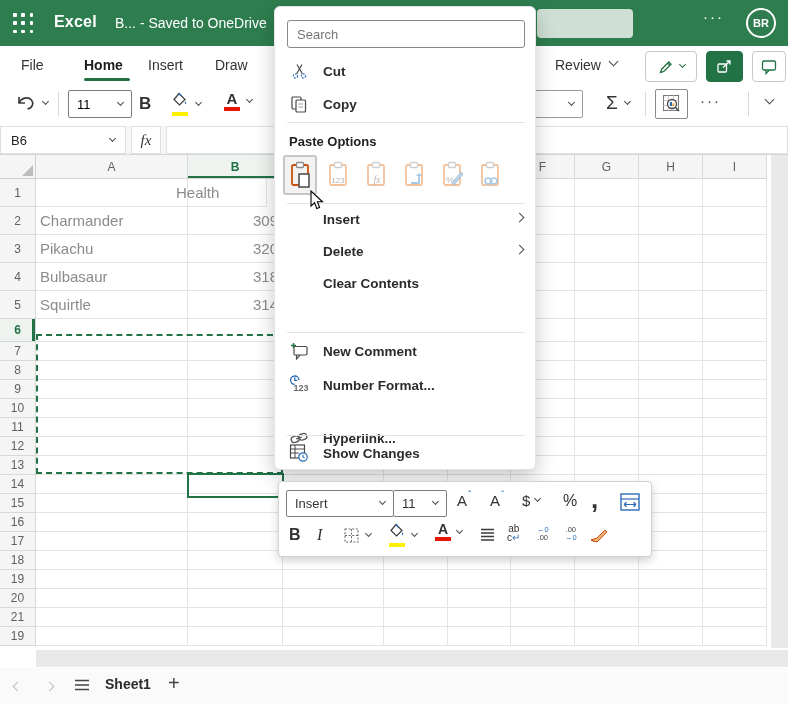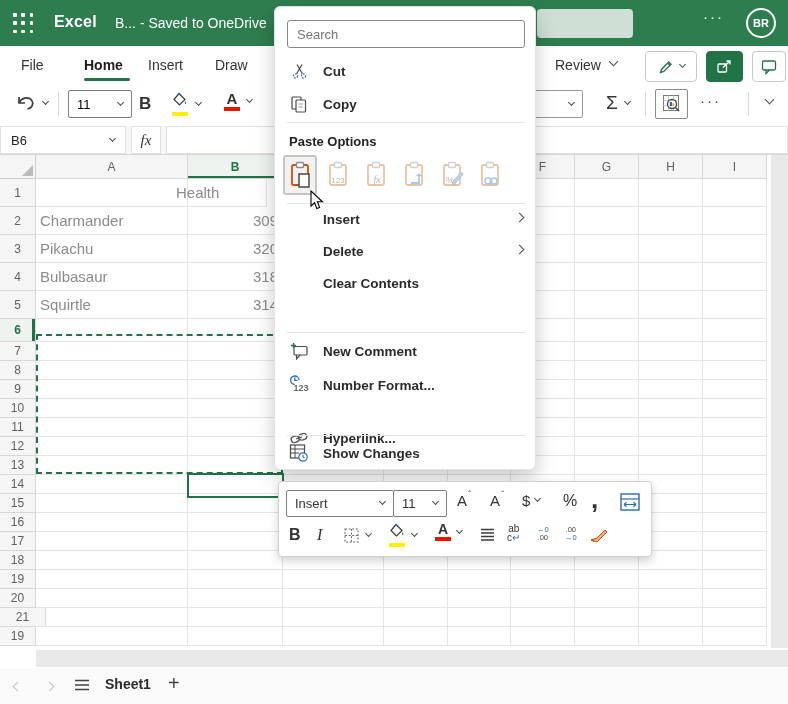--- a/index.html
+++ b/index.html
@@ -229,21 +229,21 @@
         <div class="row-hdr abs" style="left: 0px; top: 263px; width: 36px; height: 19px;">11</div>
         <div class="row-hdr abs" style="left: 0px; top: 282px; width: 36px; height: 19px;">12</div>
         <div class="row-hdr abs" style="left: 0px; top: 301px; width: 36px; height: 19px;">13</div>
         <div class="row-hdr abs" style="left: 0px; top: 320px; width: 36px; height: 19px;">14</div>
         <div class="row-hdr abs" style="left: 0px; top: 339px; width: 36px; height: 19px;">15</div>
         <div class="row-hdr abs" style="left: 0px; top: 358px; width: 36px; height: 19px;">16</div>
         <div class="row-hdr abs" style="left: 0px; top: 377px; width: 36px; height: 19px;">17</div>
         <div class="row-hdr abs" style="left: 0px; top: 396px; width: 36px; height: 19px;">18</div>
         <div class="row-hdr abs" style="left: 0px; top: 415px; width: 36px; height: 19px;">19</div>
         <div class="row-hdr abs" style="left: 0px; top: 434px; width: 36px; height: 19px;">20</div>
-        <div class="row-hdr abs" style="left: 0px; top: 453px; width: 46px; height: 19px;">21</div>
+        <div class="row-hdr abs" style="left: 0px; top: 453px; width: 36px; height: 19px;">21</div>
         <div class="row-hdr abs" style="left: 0px; top: 472px; width: 36px; height: 19px;">19</div>
       </div>
     <div id="cells" style="position: absolute; left: 0px; top: 0px;">
         <div class="cell abs" style="left: 36px; top: 24px; width: 152px; height: 28px;"></div>
         <div class="cell abs" style="left: 172px; top: 24px; width: 95px; height: 28px;">Health</div>
         <div class="cell abs" style="left: 283px; top: 24px; width: 101px; height: 28px;"></div>
         <div class="cell abs" style="left: 384px; top: 24px; width: 64px; height: 28px;"></div>
         <div class="cell abs" style="left: 448px; top: 24px; width: 63px; height: 28px;"></div>
         <div class="cell abs" style="left: 511px; top: 24px; width: 64px; height: 28px;"></div>
         <div class="cell abs" style="left: 575px; top: 24px; width: 64px; height: 28px;"></div>

